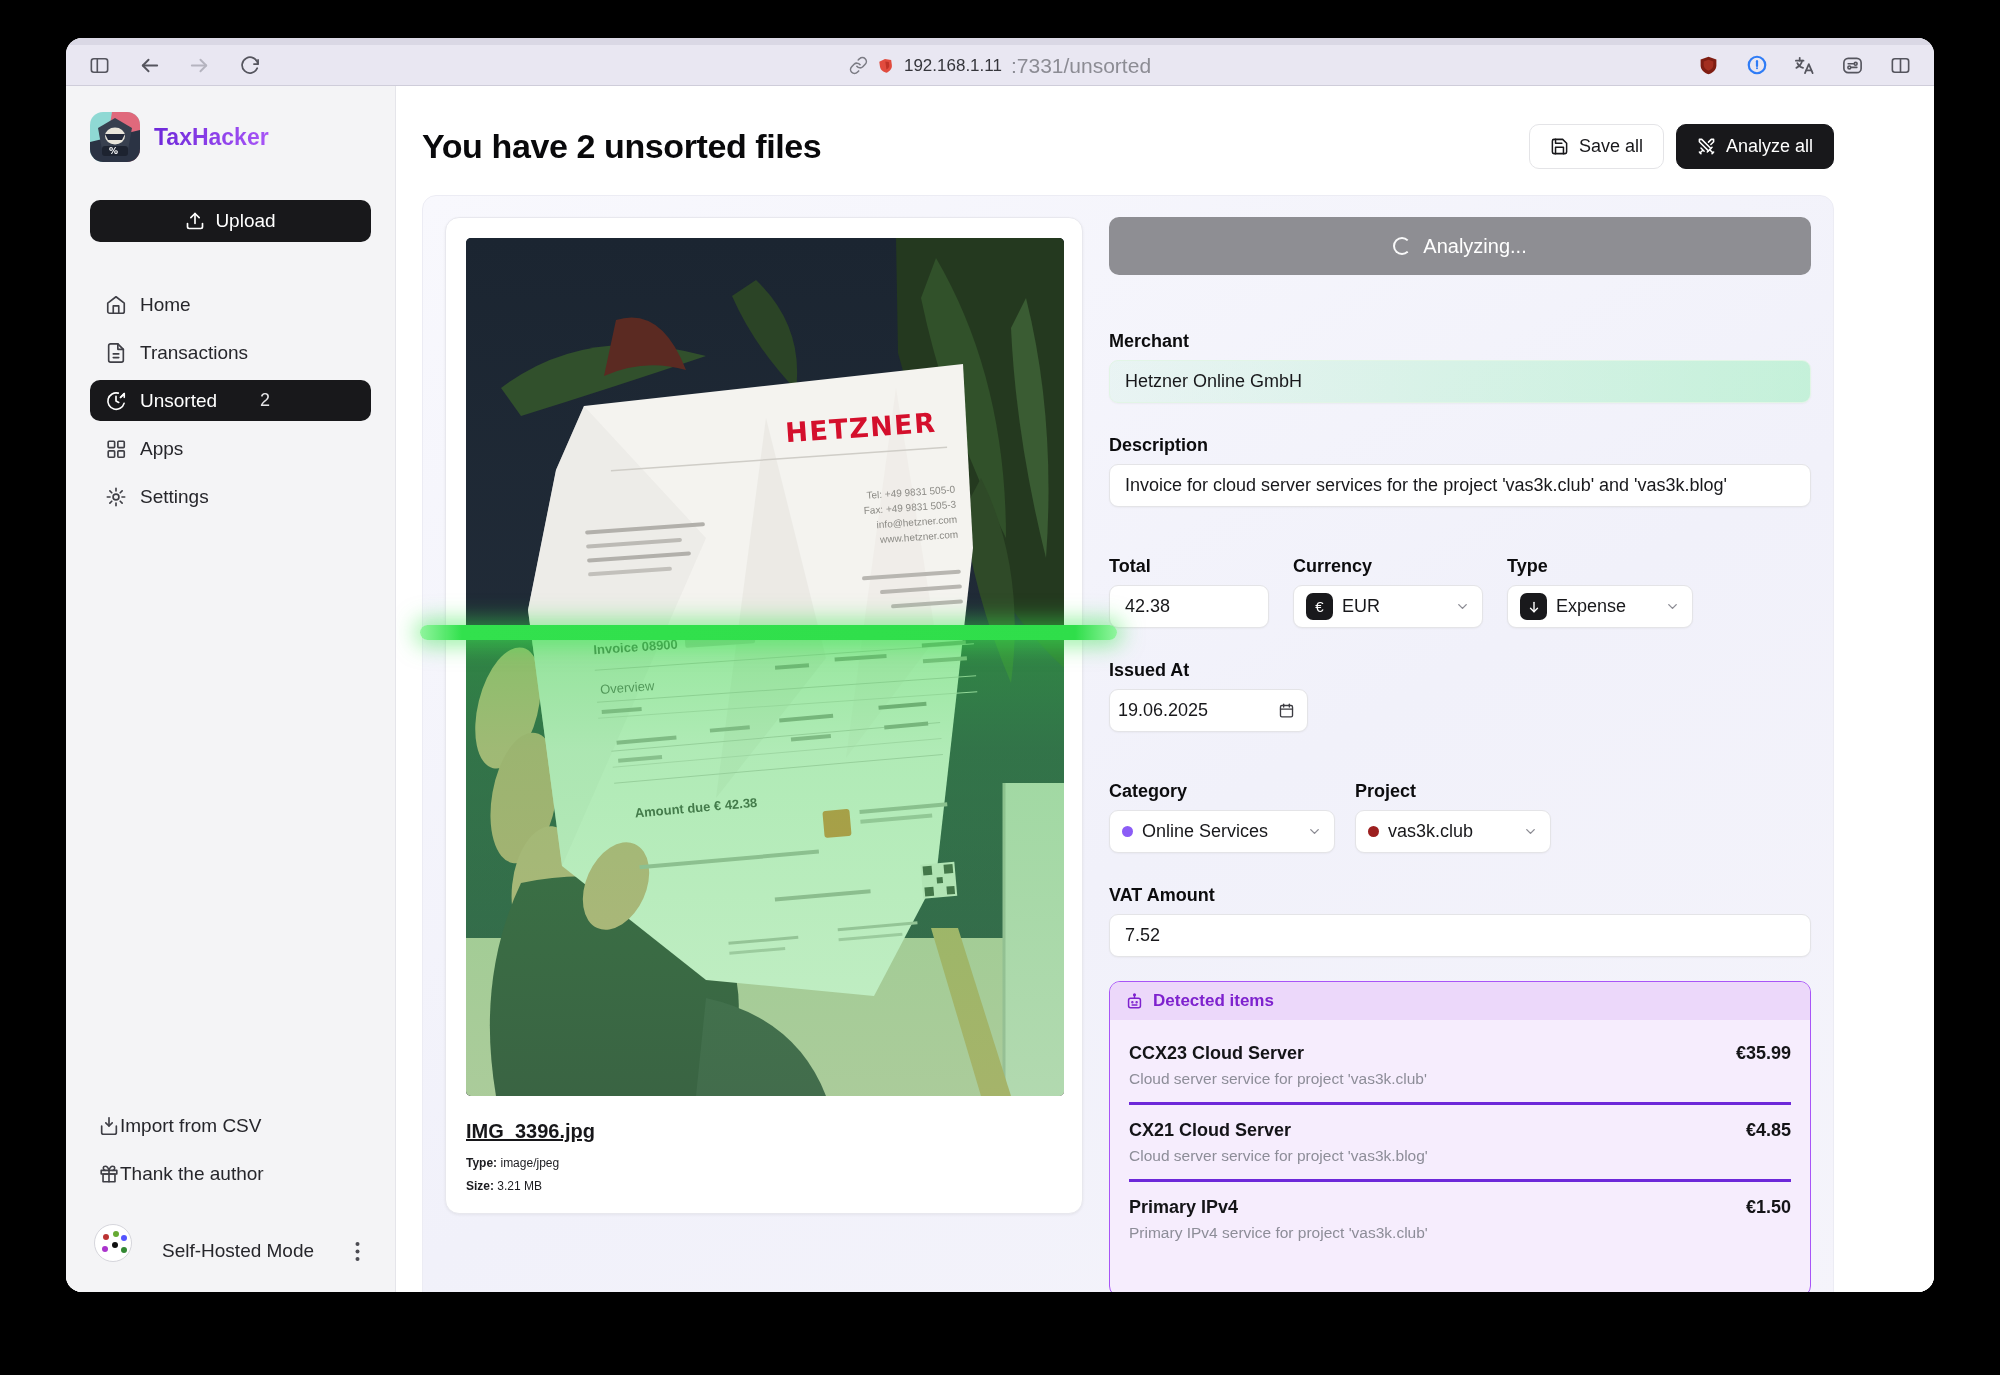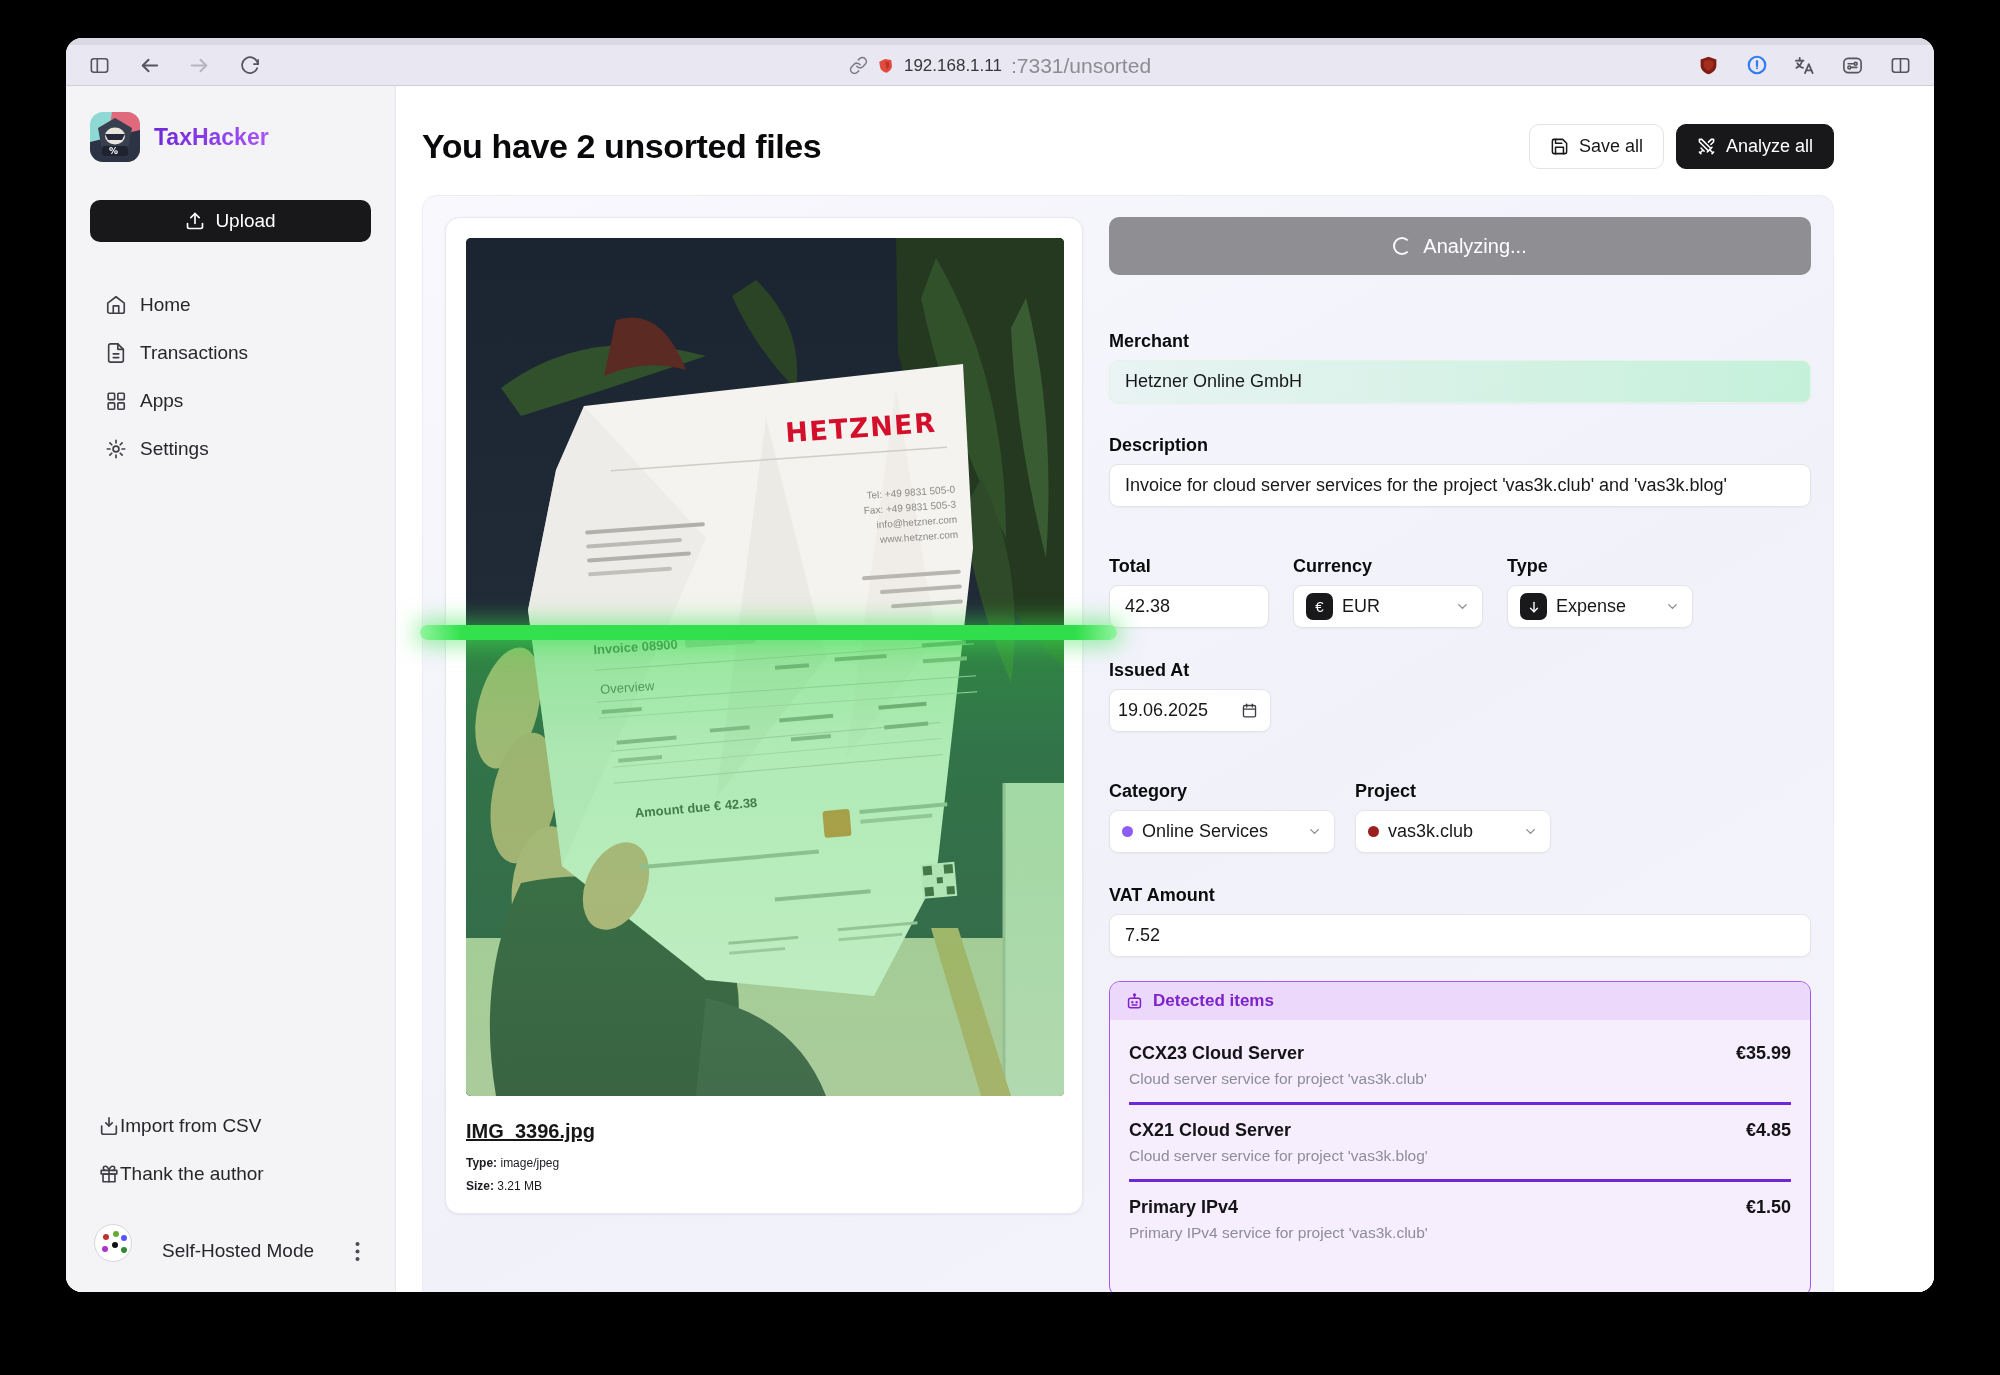--- a/index.html
+++ b/index.html
@@ -76,21 +76,21 @@
   .f-input { width:100%; height:43px; border:1px solid #e4e4e7; border-radius:9px; background:#fff; padding:0 15px; font-size:18px; color:#18181b; font-family:inherit; box-shadow:0 1px 2px rgba(16,16,24,.04); outline:none; }
   .f-input.grad-strong { background:linear-gradient(90deg,rgba(134,239,172,.10) 0%,rgba(134,239,172,.95) 100%); border-color:#d9f3de; }
   .f-input.grad-soft { background:linear-gradient(90deg,rgba(134,239,172,.10) 0%,rgba(134,239,172,.42) 100%); border-color:#e2f5e6; }
 
   .row { display:flex; gap:24px; }
   .row .field { margin-top:49px; }
   .select { height:43px; border:1px solid #e4e4e7; border-radius:9px; background:#fff; display:flex; align-items:center; gap:9px; padding:0 12px; font-size:18px; color:#18181b; box-shadow:0 1px 2px rgba(16,16,24,.04); }
   .badge-sq { width:27px; height:27px; border-radius:7px; background:#19191c; color:#fff; display:flex; align-items:center; justify-content:center; font-size:15px; flex:none; }
   .chev { margin-left:auto; color:#8c8c94; display:flex; }
   .dot { width:11px; height:11px; border-radius:50%; flex:none; }
-  .date-input { width:162px;padding-left:8px; }
+  .date-input { width:199px;padding-left:8px; }
   .cal-ic { margin-left:auto; color:#3c3c42; display:flex; }
 
   .detected { margin-top:24px; border:1.5px solid #a855f7; border-radius:11px; overflow:hidden; background:#f6edfd; }
   .det-head { background:#ecd8fa; padding:9px 15px; display:flex; align-items:center; gap:9px; }
   .det-title { font-size:17px; font-weight:700; color:#7e22ce; }
   .det-body { padding:8px 19px 40px 19px; }
   .det-item { padding:15px 0 14px 0; border-bottom:3px solid #6d28d9; }
   .det-item:last-child { border-bottom:none; }
   .det-row { display:flex; justify-content:space-between; align-items:baseline; }
   .det-name { font-size:18px; font-weight:600; color:#141417; }
@@ -232,20 +232,32 @@
         <div class="nav-item">
           <span class="nv-ic">
               <svg width="22" height="22" viewBox="0 0 24 24" fill="none" stroke="currentColor" stroke-width="1.8" stroke-linecap="round" stroke-linejoin="round">
                 <path d="M14 2H6a2 2 0 0 0-2 2v16a2 2 0 0 0 2 2h12a2 2 0 0 0 2-2V8z"></path>
                 <polyline points="14 2 14 8 20 8"></polyline>
                 <line x1="15" y1="13" x2="9" y2="13"></line>
                 <line x1="15" y1="17" x2="9" y2="17"></line>
               </svg>
             </span>
           <span>Transactions</span>
+        </div>
+        <div class="nav-item active">
+          <span class="nv-ic">
+              <svg width="22" height="22" viewBox="0 0 24 24" fill="none" stroke="currentColor" stroke-width="1.8" stroke-linecap="round" stroke-linejoin="round">
+                <path d="M20.8 14.6A9 9 0 1 1 14.5 3.4"></path>
+                <polyline points="12 7 12 12 15 13.6"></polyline>
+                <polyline points="17.5 7.5 21 4 21 8"></polyline>
+                <line x1="21" y1="4" x2="16.8" y2="8.2"></line>
+              </svg>
+            </span>
+          <span>Unsorted</span>
+          <span class="nav-badge">2</span>
         </div>
         <div class="nav-item">
           <span class="nv-ic">
               <svg width="22" height="22" viewBox="0 0 24 24" fill="none" stroke="currentColor" stroke-width="1.8" stroke-linecap="round" stroke-linejoin="round">
                 <rect x="3.5" y="3.5" width="7" height="7" rx="1"></rect>
                 <rect x="14" y="3.5" width="7" height="7" rx="1"></rect>
                 <rect x="3.5" y="14" width="7" height="7" rx="1"></rect>
                 <rect x="14" y="14" width="7" height="7" rx="1"></rect>
               </svg>
             </span>

